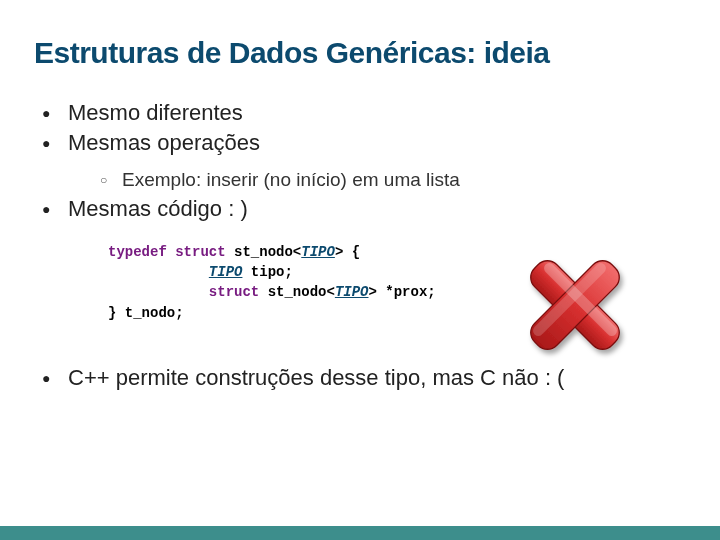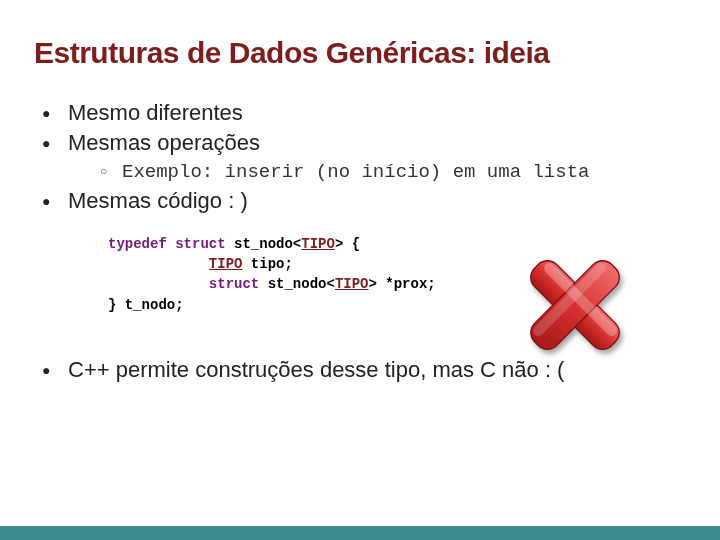--- a/index.html
+++ b/index.html
@@ -10,21 +10,21 @@
     font-family: "Segoe UI", Arial, sans-serif;
     position: relative;
     overflow: hidden;
   }
   .slide {
     padding: 36px 34px 0 34px;
   }
   .title {
     font-size: 30px;
     font-weight: 700;
-    color: #7f1d1d;
+    color: #0c4a6e;
     font-family: "Arial Narrow", "Segoe UI Semibold", Arial, sans-serif;
     font-stretch: condensed;
     margin-bottom: 28px;
     letter-spacing: -0.5px;
   }
   ul.main {
     list-style: none;
     padding-left: 8px;
   }
   ul.main > li {
@@ -39,22 +39,21 @@
     position: absolute;
     left: 0;
     top: 0;
     font-size: 14px;
     line-height: 30px;
     color: #222;
   }
   ul.sub {
     list-style: none;
     padding-left: 32px;
-    margin-top: 2px;
-    font-family: Liberation Mono, monospace;
+    margin-top: 10px;
   }
   ul.sub > li {
     font-size: 19px;
     color: #333;
     position: relative;
     padding-left: 22px;
     line-height: 1.4;
   }
   ul.sub > li::before {
     content: "○";
@@ -69,21 +68,21 @@
     font-family: "Consolas", "Courier New", monospace;
     font-size: 14px;
     font-weight: 700;
     color: #000;
     padding-left: 74px;
     margin-top: 18px;
     line-height: 1.45;
     white-space: pre;
   }
   .code .kw { color: #781c81; }   
-  .code .tipo { color: #7f1d1d; text-decoration: underline; }
+  .code .tipo { color: #0c4a6e; text-decoration: underline; font-style: italic; }
   .spacer { height: 18px; }
   .last {
     margin-top: 22px;
   }
   
   .cross {
     position: absolute;
     right: 80px;
     top: 240px;
     width: 130px;

